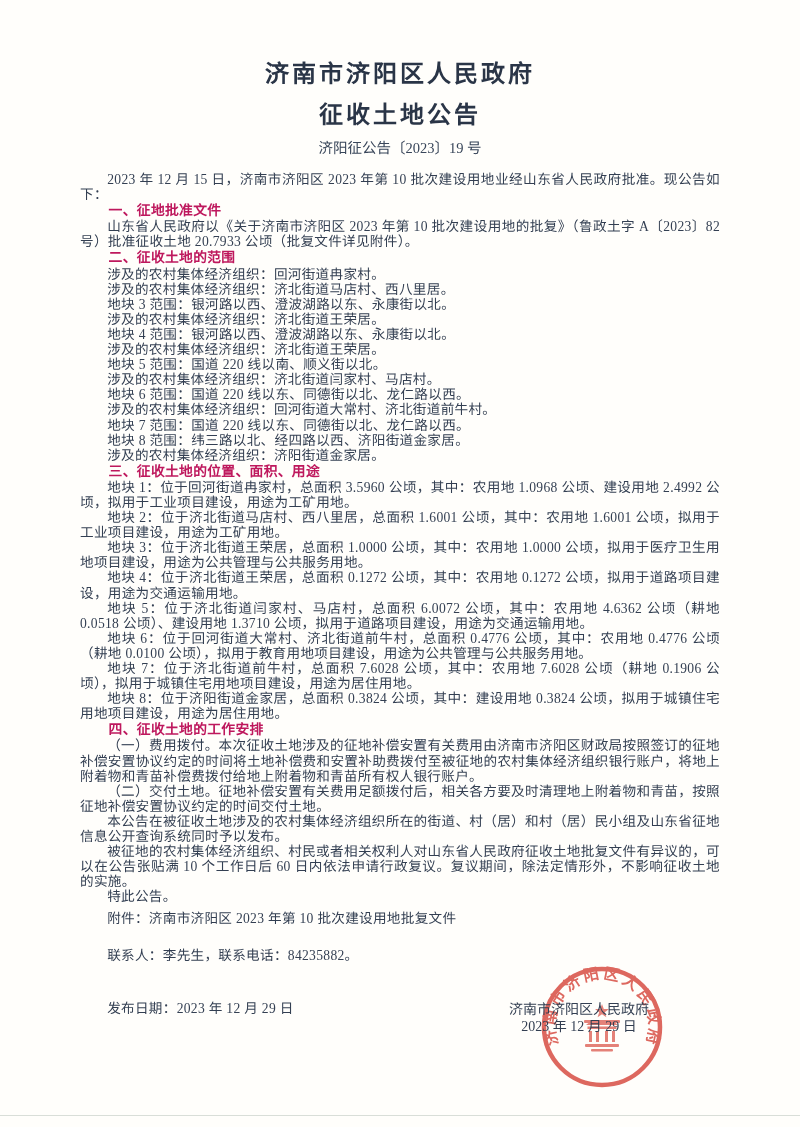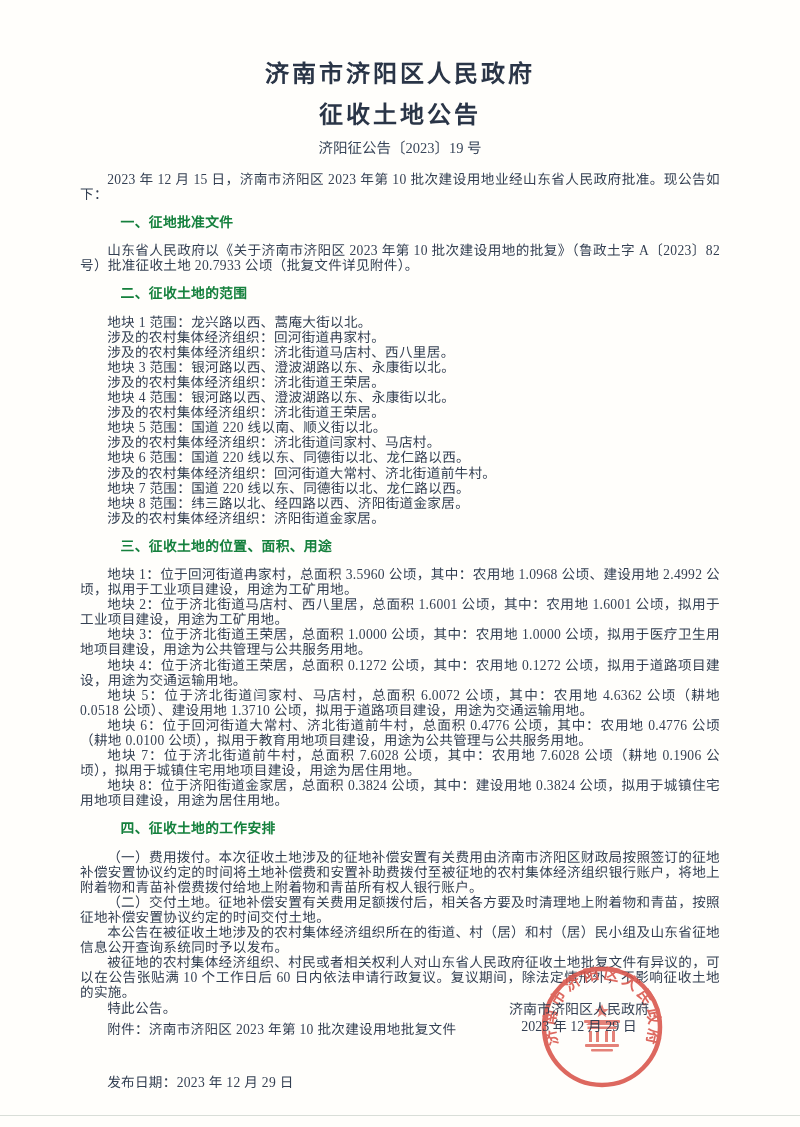--- a/index.html
+++ b/index.html
@@ -44,27 +44,27 @@
   }
   .para{
     margin:0;
     font-size:13.6px;
     line-height:15.1px;
     text-indent:2em;
     text-align:justify;
     letter-spacing:0.3px;
   }
   .heading{
-    margin:13px;
+    margin:1px;
     font-size:13.8px;
     line-height:15.1px;
     text-indent:2em;
     font-weight:bold;
     font-family:"Liberation Sans","DejaVu Sans",sans-serif;
-    color:#15803d;
+    color:#be185d;
     letter-spacing:0.3px;
   }
   .attachment{margin-top:6px;}
   .contact{margin-top:22px;}
   .publish-date{margin-top:38px;}
   .signature{
     position:absolute;
     top:1001px;
     left:498px;
     width:162px;
@@ -101,21 +101,20 @@
     <p class="org-title">济南市济阳区人民政府</p>
     <p class="doc-title">征收土地公告</p>
     <p class="doc-number">济阳征公告〔2023〕19 号</p>
 
     <p class="para">2023 年 12 月 15 日，济南市济阳区 2023 年第 10 批次建设用地业经山东省人民政府批准。现公告如下：</p>
 
     <p class="heading">一、征地批准文件</p>
     <p class="para">山东省人民政府以《关于济南市济阳区 2023 年第 10 批次建设用地的批复》（鲁政土字 A〔2023〕82 号）批准征收土地 20.7933 公顷（批复文件详见附件）。</p>
 
     <p class="heading">二、征收土地的范围</p>
-    <p class="para">地块 1 范围：龙兴路以西、蒿庵大街以北。</p>
     <p class="para">涉及的农村集体经济组织：回河街道冉家村。</p>
     <p class="para">涉及的农村集体经济组织：济北街道马店村、西八里居。</p>
     <p class="para">地块 3 范围：银河路以西、澄波湖路以东、永康街以北。</p>
     <p class="para">涉及的农村集体经济组织：济北街道王荣居。</p>
     <p class="para">地块 4 范围：银河路以西、澄波湖路以东、永康街以北。</p>
     <p class="para">涉及的农村集体经济组织：济北街道王荣居。</p>
     <p class="para">地块 5 范围：国道 220 线以南、顺义街以北。</p>
     <p class="para">涉及的农村集体经济组织：济北街道闫家村、马店村。</p>
     <p class="para">地块 6 范围：国道 220 线以东、同德街以北、龙仁路以西。</p>
     <p class="para">涉及的农村集体经济组织：回河街道大常村、济北街道前牛村。</p>
@@ -135,20 +134,21 @@
 
     <p class="heading">四、征收土地的工作安排</p>
     <p class="para">（一）费用拨付。本次征收土地涉及的征地补偿安置有关费用由济南市济阳区财政局按照签订的征地补偿安置协议约定的时间将土地补偿费和安置补助费拨付至被征地的农村集体经济组织银行账户，将地上附着物和青苗补偿费拨付给地上附着物和青苗所有权人银行账户。</p>
     <p class="para">（二）交付土地。征地补偿安置有关费用足额拨付后，相关各方要及时清理地上附着物和青苗，按照征地补偿安置协议约定的时间交付土地。</p>
 
     <p class="para">本公告在被征收土地涉及的农村集体经济组织所在的街道、村（居）和村（居）民小组及山东省征地信息公开查询系统同时予以发布。</p>
     <p class="para">被征地的农村集体经济组织、村民或者相关权利人对山东省人民政府征收土地批复文件有异议的，可以在公告张贴满 10 个工作日后 60 日内依法申请行政复议。复议期间，除法定情形外，不影响征收土地的实施。</p>
     <p class="para">特此公告。</p>
 
     <p class="para attachment">附件：济南市济阳区 2023 年第 10 批次建设用地批复文件</p>
+    <p class="para contact">联系人：李先生，联系电话：84235882。</p>
     <p class="para publish-date">发布日期：2023 年 12 月 29 日</p>
   </div>
 
   <div class="signature">
     <p>济南市济阳区人民政府</p>
     <p>2023 年 12 月 29 日</p>
   </div>
 
   <svg class="seal" viewBox="0 0 126 126" xmlns="http://www.w3.org/2000/svg">
     <defs>

